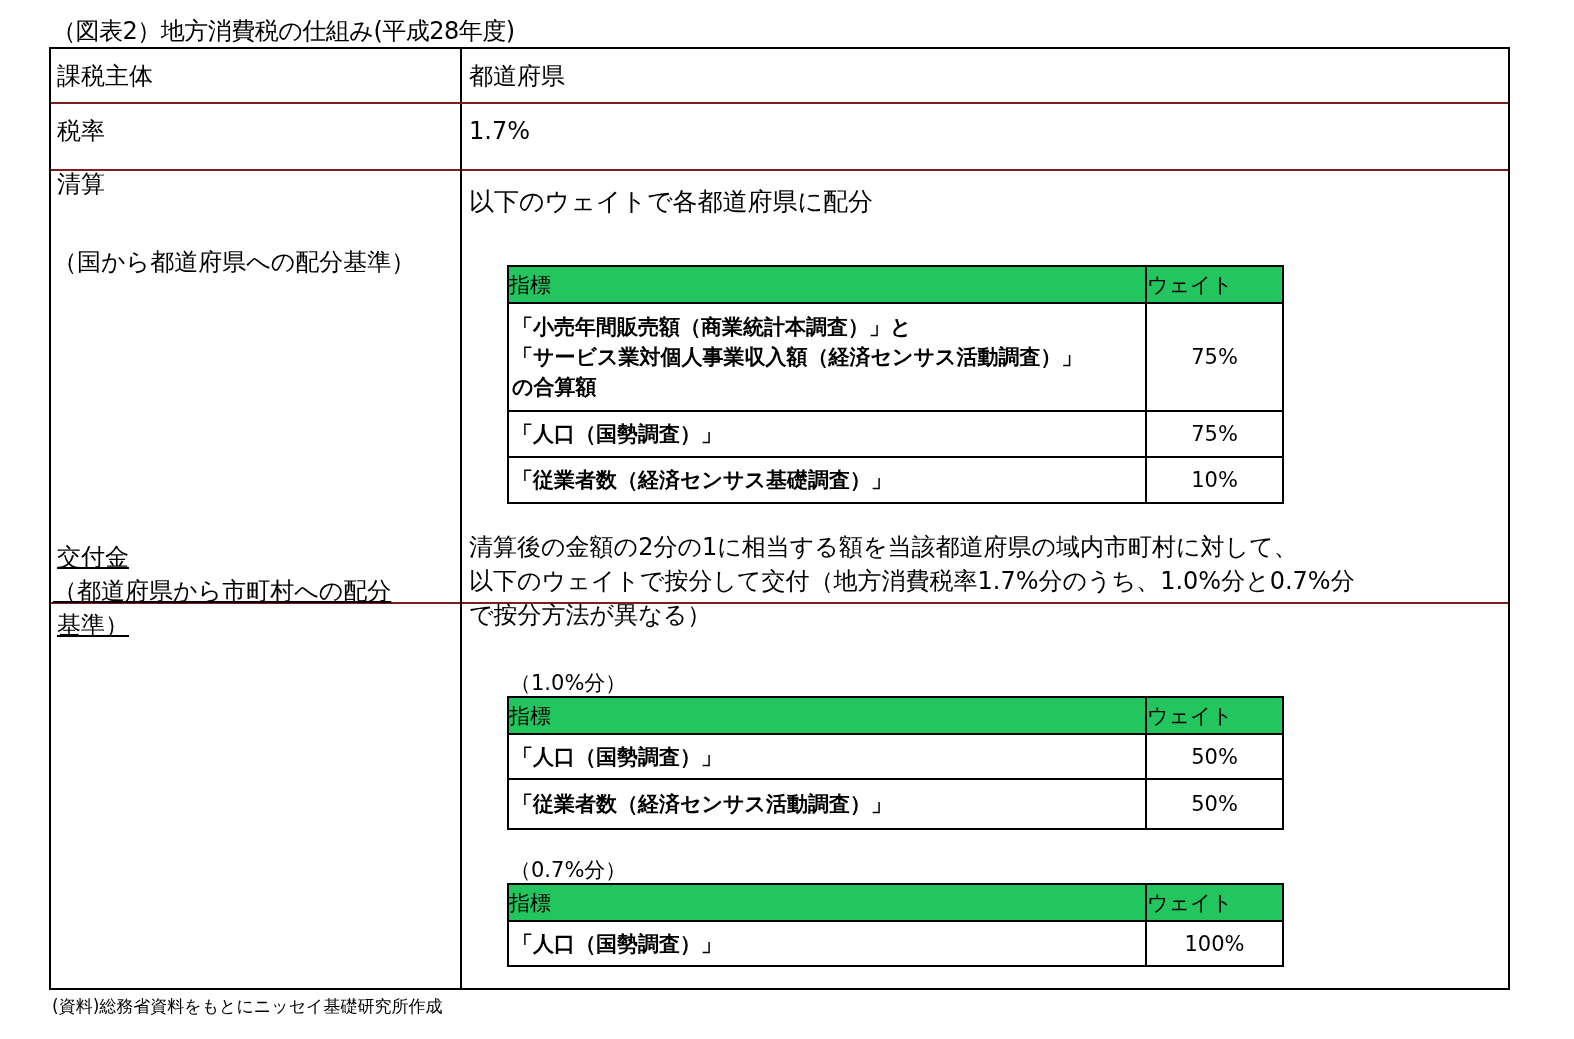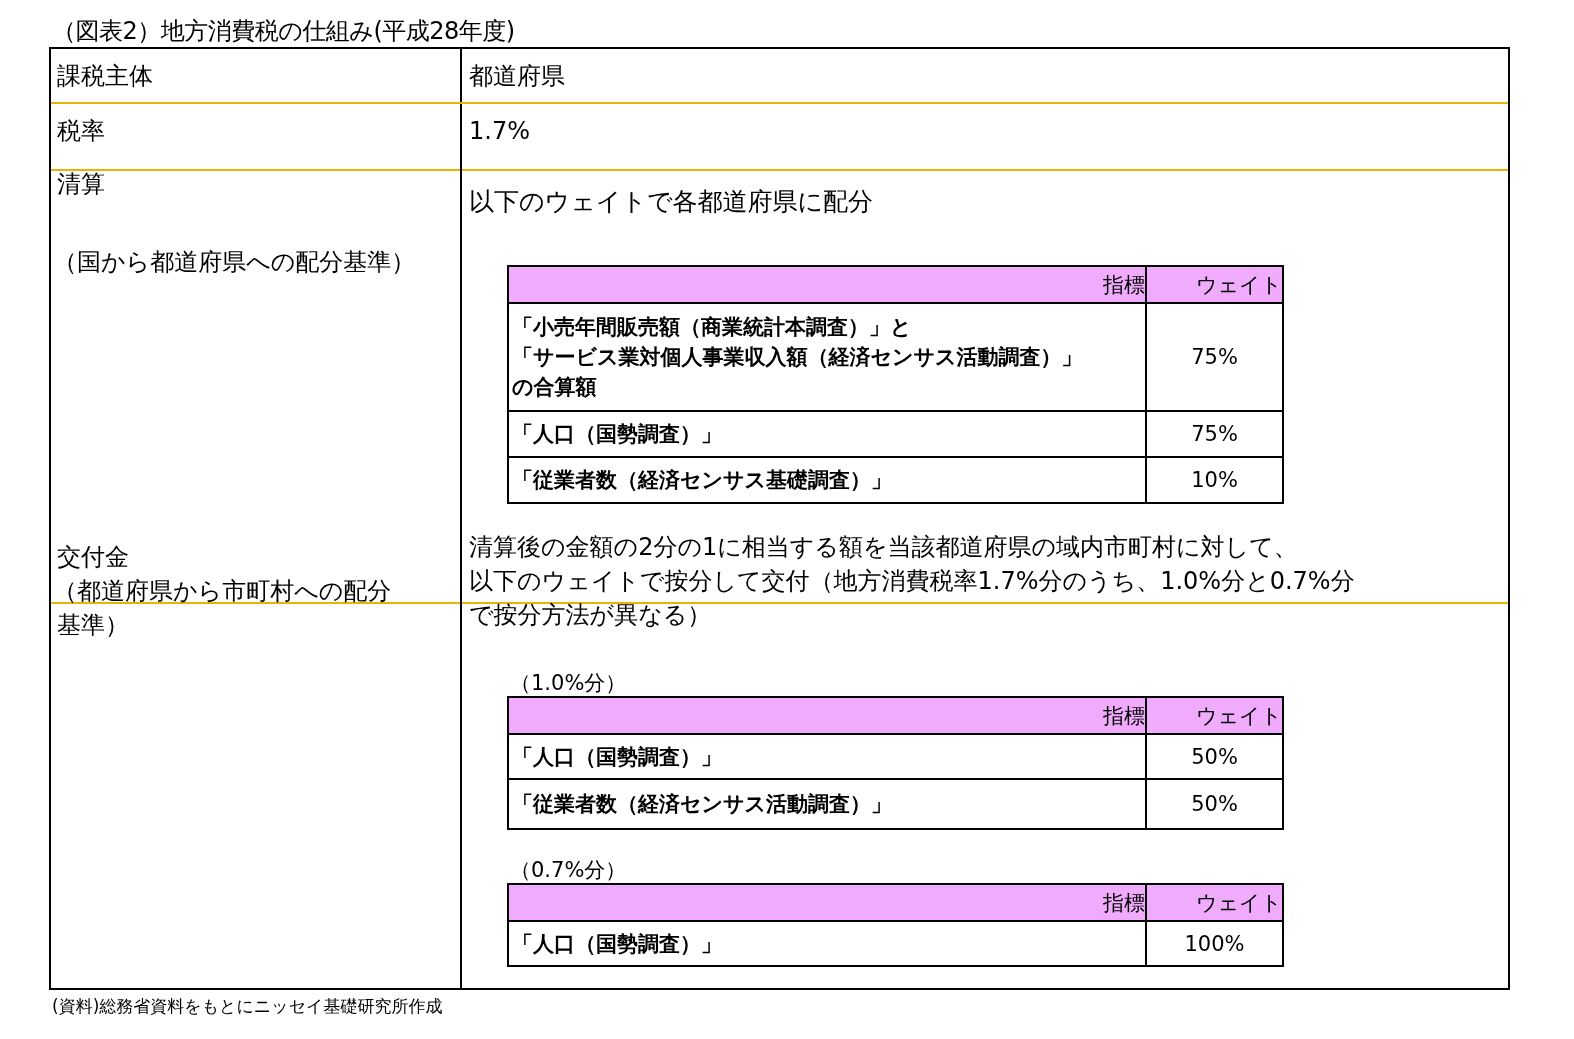--- a/index.html
+++ b/index.html
@@ -12,52 +12,52 @@
     .fig-title {
       position: absolute; left: 52px; top: 16px;
       font-size: 24px; line-height: 30px; letter-spacing: -0.5px;
       white-space: nowrap;
     }
     .outer {
       position: absolute; left: 49px; top: 47px;
       width: 1461px; height: 943px;
       border: 2px solid #000;
     }
-    .row { position: absolute; left: 0; width: 1457px; border-bottom: 2px solid #eab308; }
+    .row { position: absolute; left: 0; width: 1457px; border-bottom: 2px solid #7f1d1d; }
     .row.last { border-bottom: none; }
     .cell-l {
       position: absolute; left: 0; top: 0; bottom: 0; width: 411px;
       border-right: 2px solid #000;
       padding: 6px 6px 0 6px;
       font-size: 24px; line-height: 34px;
     }
     .cell-r {
       position: absolute; left: 411px; top: 0; bottom: 0; right: 0;
       padding: 6px 6px 0 7px;
       font-size: 24px; line-height: 34px;
     }
     .r1 { top: 0; height: 55px; }
     .r2 { top: 55px; height: 67px; }
     .r3 { top: 110px; height: 445px; }
     .r4 { top: 475px; height: 464px; }
     .r1 .cell-l, .r1 .cell-r, .r2 .cell-l, .r2 .cell-r { padding-top: 10px; }
     .r3 .cell-l { padding-top: 8px; }
     .r3 .lead { position: absolute; left: 7px; top: 26px; font-size: 25px; white-space: nowrap; }
-    .r4 .cell-l { padding-top: 16px; }
+    .r4 .cell-l { padding-top: 16px; text-decoration: underline; }
     .r4 .lead { position: absolute; left: 7px; top: 6px; font-size: 24px; line-height: 34px; white-space: nowrap; }
 
     .sub {
       position: absolute; border-collapse: collapse;
       font-size: 21px;
     }
     .sub td, .sub th {
       border: 2px solid #000;
       font-weight: normal;
     }
-    .sub th { background: #f0abfc; height: 37px; text-align: right; }
+    .sub th { background: #22c55e; height: 37px; text-align: left; }
     .sub td.ind { text-align: left; padding-left: 3px; line-height: 30px; font-weight: bold; }
     .sub td.w { text-align: center; }
     .sub .c1 { width: 638px; }
     .sub .c2 { width: 137px; margin-top: 40px; }
     .sub-caption {
       position: absolute; font-size: 21px; white-space: nowrap;
     }
     .source {
       position: absolute; left: 52px; top: 995px;
       font-size: 17px; white-space: nowrap;

